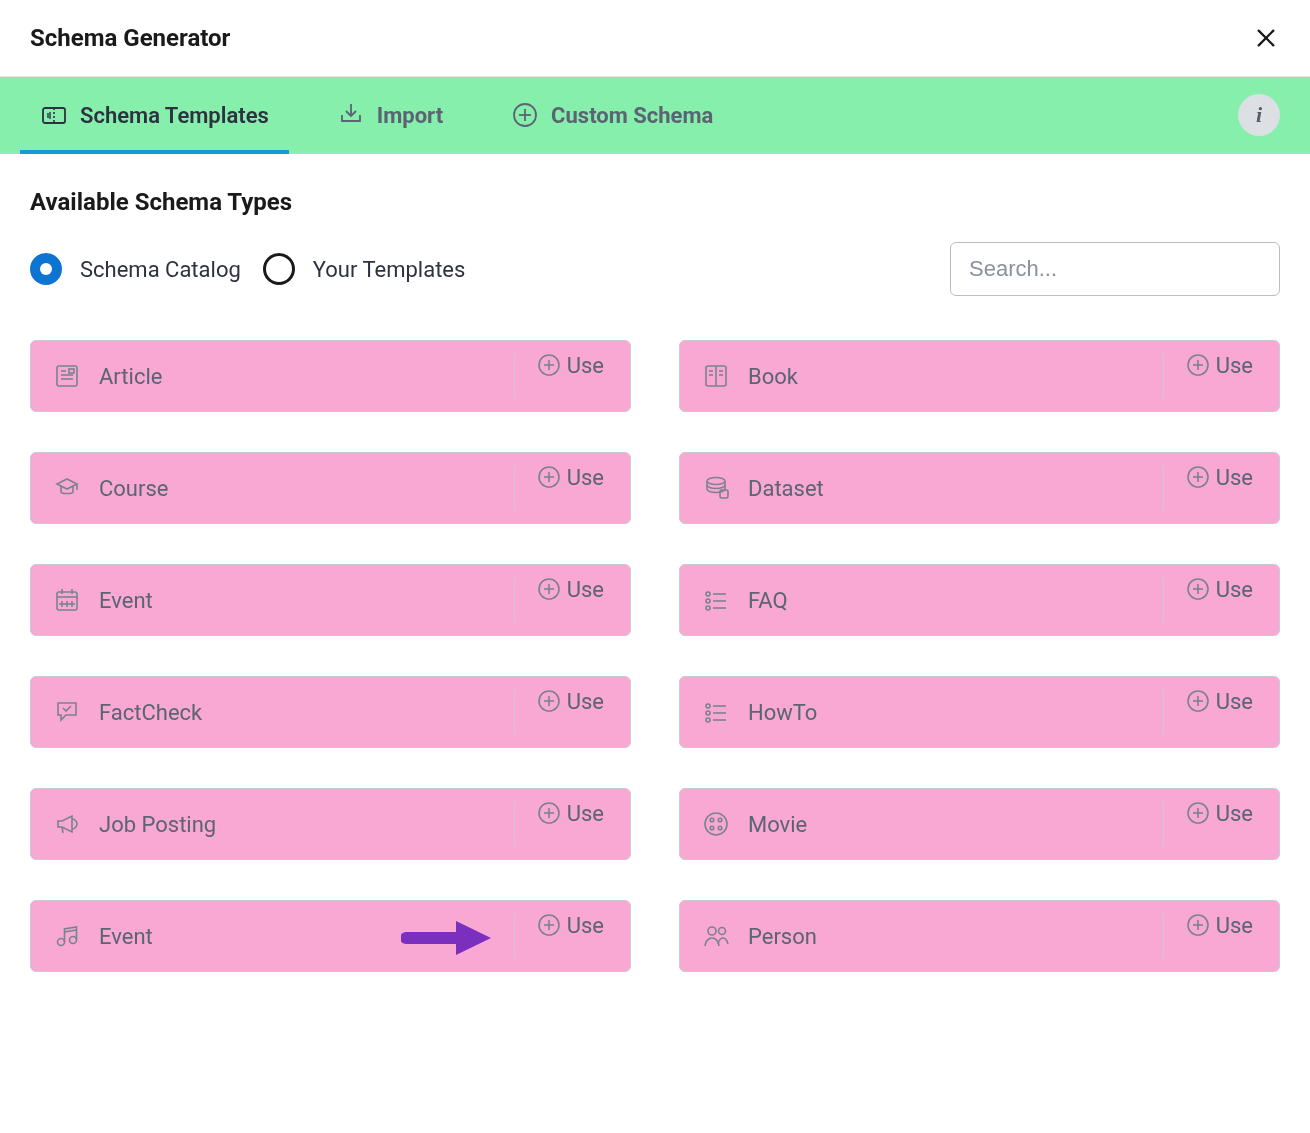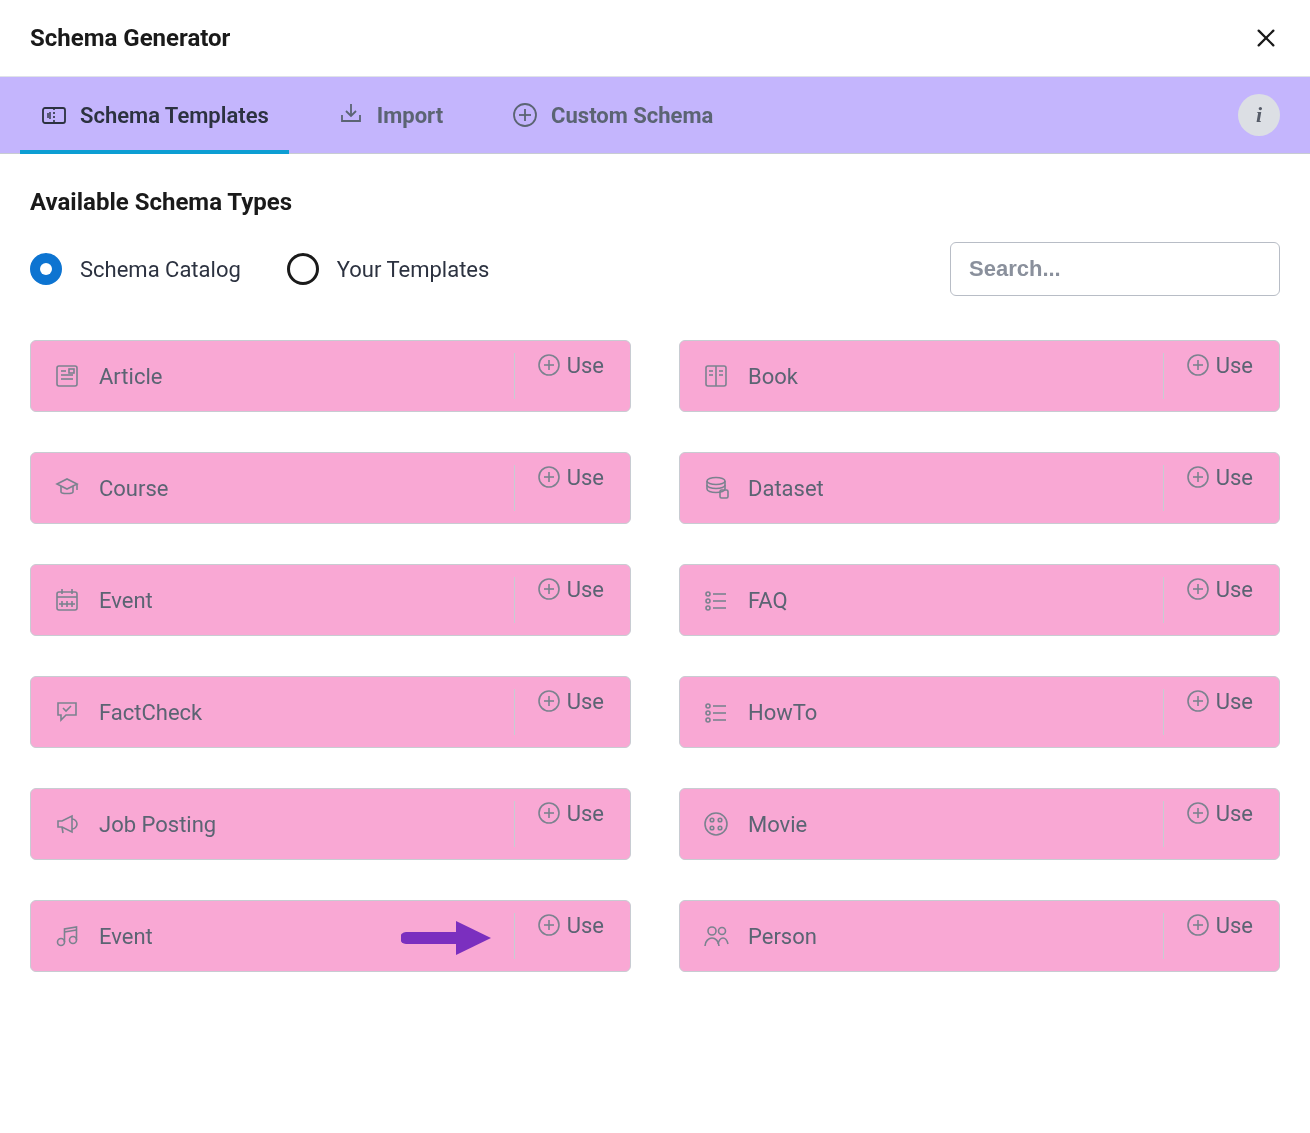--- a/index.html
+++ b/index.html
@@ -26,21 +26,21 @@
   .close-btn {
     width: 28px; height: 28px;
     display: flex; align-items: center; justify-content: center;
     cursor: pointer;
     color: #1a1a1a;
   }
   .close-btn svg { width: 22px; height: 22px; }
 
   
   .tabs-bar {
-    background: #c4b5fd;
+    background: #86efac;
     border-top: 1px solid #e0e3e8;
     border-bottom: 1px solid #c8ccd2;
     display: flex;
     align-items: center;
     padding: 0 30px;
     position: relative;
   }
   .tabs-wrap {
     display: flex;
     gap: 48px;
@@ -94,21 +94,21 @@
   }
 
   .filter-row {
     display: flex;
     align-items: center;
     justify-content: space-between;
     margin-bottom: 44px;
   }
   .radios {
     display: flex;
-    gap: 46px;
+    gap: 22px;
     align-items: center;
   }
   .radio-opt {
     display: flex;
     align-items: center;
     gap: 18px;
     cursor: pointer;
     font-size: 22px;
     color: #2c3240;
   }
@@ -131,21 +131,20 @@
 
   .search-box {
     width: 330px;
     height: 54px;
     border: 1px solid #b8bdc6;
     border-radius: 6px;
     padding: 0 18px;
     font-size: 22px;
     color: #1a1a1a;
     outline: none;
-    font-weight: bold;
   }
   .search-box::placeholder { color: #8a909c; }
 
   
   .grid {
     display: grid;
     grid-template-columns: 1fr 1fr;
     gap: 40px 48px;
   }
   .card {

